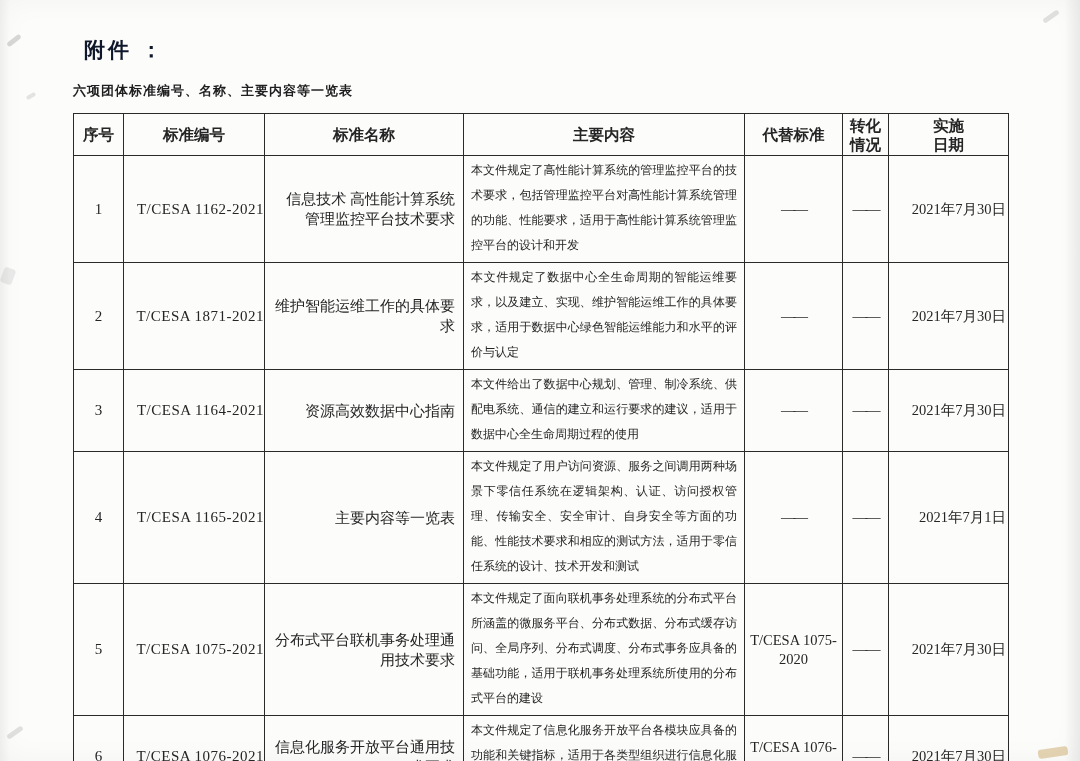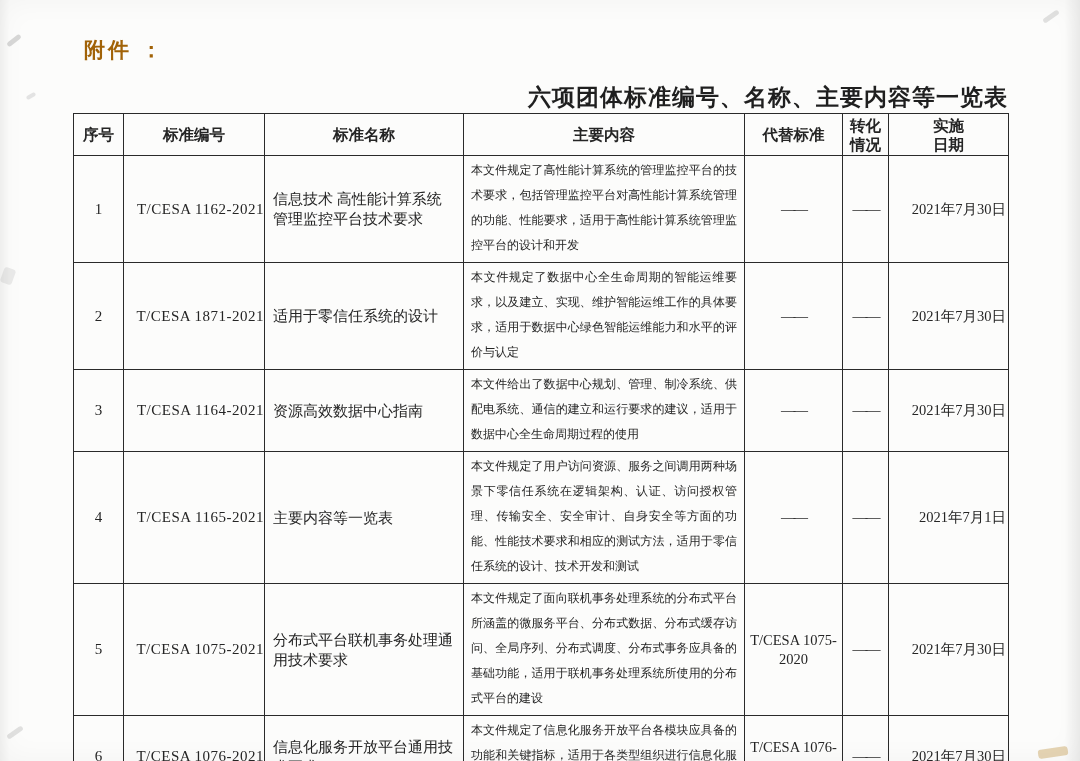--- a/index.html
+++ b/index.html
@@ -29,27 +29,27 @@
   .sm1 { left:6px;  top:38px;  width:16px; height:5px; background:rgba(130,130,130,.30); transform:rotate(-38deg); }
   .sm2 { left:26px; top:94px;  width:10px; height:4px; background:rgba(140,140,140,.22); transform:rotate(-30deg); }
   .sm3 { left:2px;  top:268px; width:12px; height:16px; background:rgba(150,150,150,.18); transform:rotate(20deg); }
   .sm4 { left:1042px; top:14px; width:18px; height:5px; background:rgba(140,140,140,.25); transform:rotate(-35deg); }
   .sm5 { left:6px;  top:730px; width:18px; height:5px; background:rgba(140,140,140,.25); transform:rotate(-35deg); }
   .sm6 { left:1038px; top:748px; width:30px; height:9px; background:rgba(208,176,118,.55); transform:rotate(-8deg); }
 
   .attachment {
     position:absolute; left:84px; top:36px;
     font-family:"Liberation Sans","DejaVu Sans",sans-serif;
-    font-weight:bold; font-size:21px; letter-spacing:3px; color:#a16207;
+    font-weight:bold; font-size:21px; letter-spacing:3px; color:#0f172a;
   }
   .doc-title {
     position:absolute; left:73px; top:82px; width:935px;
-    text-align:right;
+    text-align:left;
     font-family:"Liberation Sans","DejaVu Sans",sans-serif;
-    font-weight:bold; font-size:23px; letter-spacing:1px; color:#1f1f1f;
+    font-weight:bold; font-size:13px; letter-spacing:1px; color:#1f1f1f;
   }
 
   table.standards {
     position:absolute; left:73px; top:113px;
     width:935px;
     border-collapse:collapse;
     table-layout:fixed;
     background:transparent;
   }
   .standards th, .standards td {
@@ -66,21 +66,21 @@
   }
   tr.r1 { height:102px; }
   tr.r2 { height:86px; }
   tr.r3 { height:82px; }
   tr.r4 { height:116px; }
   tr.r5 { height:114px; }
   tr.r6 { height:64px; }
 
   td.c-no   { text-align:center; font-size:15px; }
   td.c-code { text-align:right; font-size:15px; letter-spacing:0.5px; white-space:nowrap; }
-  td.c-name { text-align:left; font-size:15px; line-height:20px; padding:4px 8px; }
+  td.c-name { text-align:right; font-size:15px; line-height:20px; padding:4px 8px; }
   td.c-content { text-align:justify; font-size:12px; line-height:25px; padding:3px 7px;font-family:Liberation Mono, monospace; }
   td.c-replaced { text-align:center; font-size:14.5px; line-height:19px; padding:2px 4px; }
   td.c-conv { text-align:center; font-size:15px; }
   td.c-date { text-align:right; font-size:14.5px; white-space:nowrap; padding:2px 2px; }
   .dash { letter-spacing:-2px; white-space:nowrap; }
 </style>
 </head>
 <body>
 
 <div class="page">
@@ -129,21 +129,21 @@
         <td class="c-code">T/CESA 1162-2021</td>
         <td class="c-name">信息技术 高性能计算系统管理监控平台技术要求</td>
         <td class="c-content">本文件规定了高性能计算系统的管理监控平台的技术要求，包括管理监控平台对高性能计算系统管理的功能、性能要求，适用于高性能计算系统管理监控平台的设计和开发</td>
         <td class="c-replaced"><span class="dash">——</span></td>
         <td class="c-conv"><span class="dash">——</span></td>
         <td class="c-date">2021年7月30日</td>
       </tr>
       <tr class="r2">
         <td class="c-no">2</td>
         <td class="c-code">T/CESA 1871-2021</td>
-        <td class="c-name">适用于零信任系统的设计</td>
+        <td class="c-name">维护智能运维工作的具体要求</td>
         <td class="c-content">本文件规定了数据中心全生命周期的智能运维要求，以及建立、实现、维护智能运维工作的具体要求，适用于数据中心绿色智能运维能力和水平的评价与认定</td>
         <td class="c-replaced"><span class="dash">——</span></td>
         <td class="c-conv"><span class="dash">——</span></td>
         <td class="c-date">2021年7月30日</td>
       </tr>
       <tr class="r3">
         <td class="c-no">3</td>
         <td class="c-code">T/CESA 1164-2021</td>
         <td class="c-name">资源高效数据中心指南</td>
         <td class="c-content">本文件给出了数据中心规划、管理、制冷系统、供配电系统、通信的建立和运行要求的建议，适用于数据中心全生命周期过程的使用</td>

